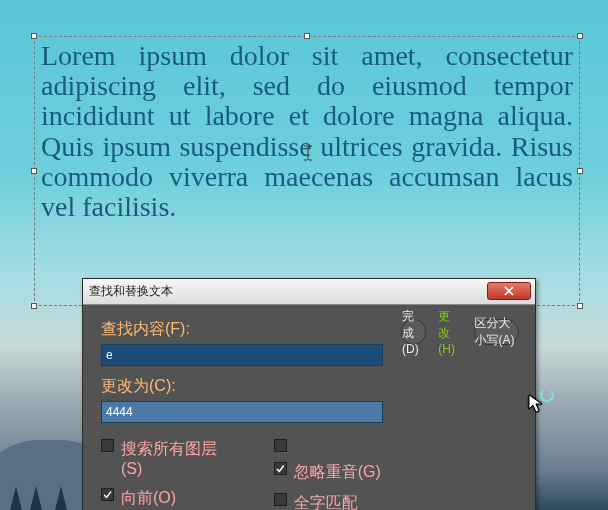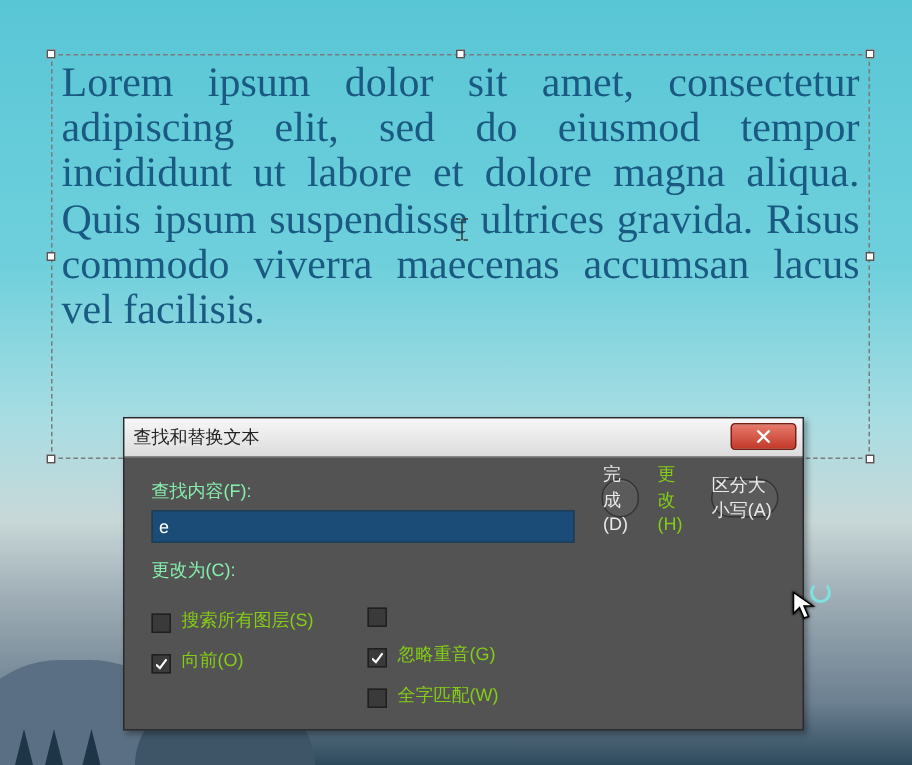--- a/index.html
+++ b/index.html
@@ -60,31 +60,31 @@
     position:absolute; right:4px; top:3px; width:44px; height:18px;
     background: linear-gradient(#e67a6c,#c33a2a);
     border:1px solid #7a1f14; border-radius:3px;
     display:flex;align-items:center;justify-content:center;
     color:#fff; font-weight:bold;
   }
   .close-btn svg{width:10px;height:10px}
   .body { padding: 14px 16px 14px 18px; display:flex; gap:18px;}
   .left { flex: 1; }
   .right { width: 120px; display:flex; flex-direction:row; gap:12px; align-items:stretch;}
-  .field-label { font-size:12px; color:#86efac; margin-bottom:4px; display:block;}
+  .field-label { font-size:16px; color:#fdba74; margin-bottom:4px; display:block;}
   .textinput {
     width: 282px; height:22px; background:#4c7aa6; border:1px solid #1d3d57;
     color:#fff; padding:2px 4px; font-size:12px; outline:none;
   }
   .textinput.sel { background:#1b4c77; }
   .textinput.sel::selection{ background:#0a2f50;}
   .fieldgap { height:10px;}
   .checks { margin-top:16px; display:flex; gap:36px;}
   .col { display:flex; flex-direction:column; gap:10px;}
-  .chk { display:flex; align-items:flex-end; gap:7px; color:#84cc16; font-size:12px; cursor:pointer;}
+  .chk { display:flex; align-items:flex-start; gap:7px; color:#fca5a5; font-size:16px; cursor:pointer;}
   .box {
     width:13px;height:13px; background:#3a3a3a; border:1px solid #1f1f1f;
     display:flex;align-items:center;justify-content:center; flex-shrink:0;
   }
   .box.checked::after{
     content:""; width:8px;height:8px;
     background: #fff;
     clip-path: polygon(12% 50%, 0 63%, 40% 100%, 100% 18%, 88% 6%, 38% 72%);
   }
   .btn {
@@ -146,20 +146,21 @@
           <path d="M1 1L9 9M9 1L1 9" stroke="#fff" stroke-width="1.6"></path>
         </svg>
     </div>
   </div>
   <div class="body">
     <div class="left">
       <label class="field-label">查找内容(F):</label>
       <input class="textinput sel" value="e" style="">
       <div class="fieldgap"></div>
       <label class="field-label">更改为(C):</label>
+      <input class="textinput" value="4444" style="">
 
       <div class="checks">
         <div class="col">
           <div class="chk">
             <span class="box"></span>
             <span>搜索所有图层(S)</span>
           </div>
           <div class="chk">
             <span class="box checked"></span>
             <span>向前(O)</span>

